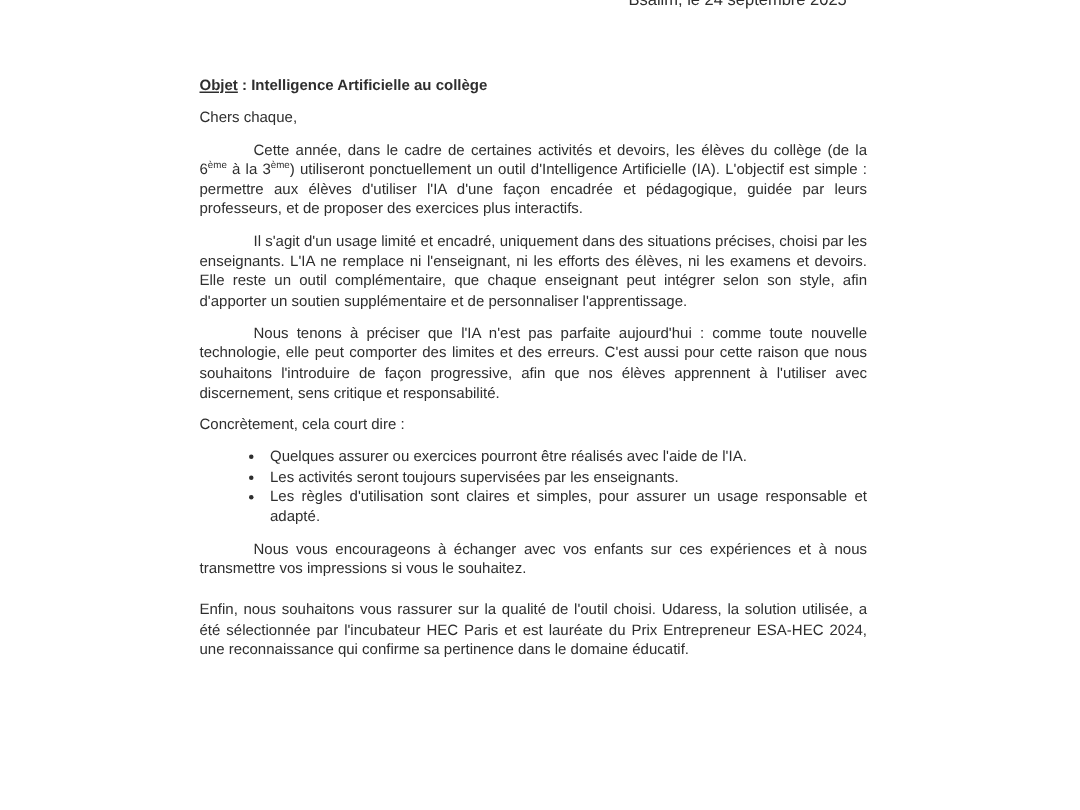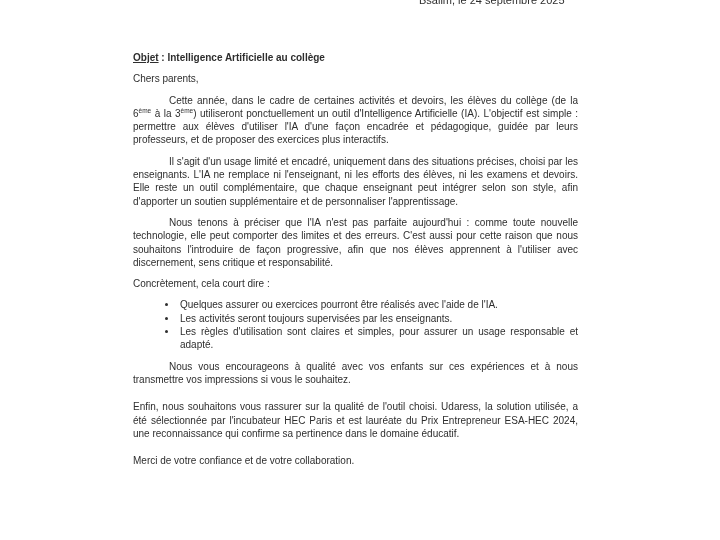--- a/index.html
+++ b/index.html
@@ -64,28 +64,27 @@
 </head>
 <body>
 
 <div class="page">
   <div class="date">Bsalim, le 24 septembre 2025</div>
 
   <div class="content">
     <p class="subject"><span class="label">Objet</span><span> : </span><span>Intelligence Artificielle au collège</span></p>
 
     <div>
-        <p><span>Chers parents,</span></p>
+        <p><span>Chers chaque,</span></p>
         <p class="indent"><span>Cette année, dans le cadre de certaines activités et devoirs, les élèves du collège (de la 6</span><sup>ème</sup><span> à la 3</span><sup>ème</sup><span>) utiliseront ponctuellement un outil d'Intelligence Artificielle (IA). L'objectif est simple : permettre aux élèves d'utiliser l'IA d'une façon encadrée et pédagogique, guidée par leurs professeurs, et de proposer des exercices plus interactifs.</span></p>
         <p class="indent"><span>Il s'agit d'un usage limité et encadré, uniquement dans des situations précises, choisi par les enseignants. L'IA ne remplace ni l'enseignant, ni les efforts des élèves, ni les examens et devoirs. Elle reste un outil complémentaire, que chaque enseignant peut intégrer selon son style, afin d'apporter un soutien supplémentaire et de personnaliser l'apprentissage.</span></p>
         <p class="indent"><span>Nous tenons à préciser que l'IA n'est pas parfaite aujourd'hui : comme toute nouvelle technologie, elle peut comporter des limites et des erreurs. C'est aussi pour cette raison que nous souhaitons l'introduire de façon progressive, afin que nos élèves apprennent à l'utiliser avec discernement, sens critique et responsabilité.</span></p>
         <p><span>Concrètement, cela court dire :</span></p>
         <ul>
           <li>Quelques assurer ou exercices pourront être réalisés avec l'aide de l'IA.</li>
           <li>Les activités seront toujours supervisées par les enseignants.</li>
           <li>Les règles d'utilisation sont claires et simples, pour assurer un usage responsable et adapté.</li>
         </ul>
-        <p class="indent"><span>Nous vous encourageons à qualité avec vos enfants sur ces expériences et à nous transmettre vos impressions si vous le souhaitez.</span></p>
+        <p class="indent"><span>Nous vous encourageons à échanger avec vos enfants sur ces expériences et à nous transmettre vos impressions si vous le souhaitez.</span></p>
         <p class="gap-lg"><span>Enfin, nous souhaitons vous rassurer sur la qualité de l'outil choisi. </span><span class="b">Udaress</span><span>, la solution utilisée, a été sélectionnée par l'incubateur </span><span class="b">HEC Paris</span><span> et est lauréate du </span><span class="b">Prix Entrepreneur ESA-HEC 2024</span><span>, une reconnaissance qui confirme sa pertinence dans le domaine éducatif.</span></p>
-        <p class="gap-lg"><span>Merci de votre confiance et de votre collaboration.</span></p>
       </div>
   </div>
 </div>
 
 </body></html>

